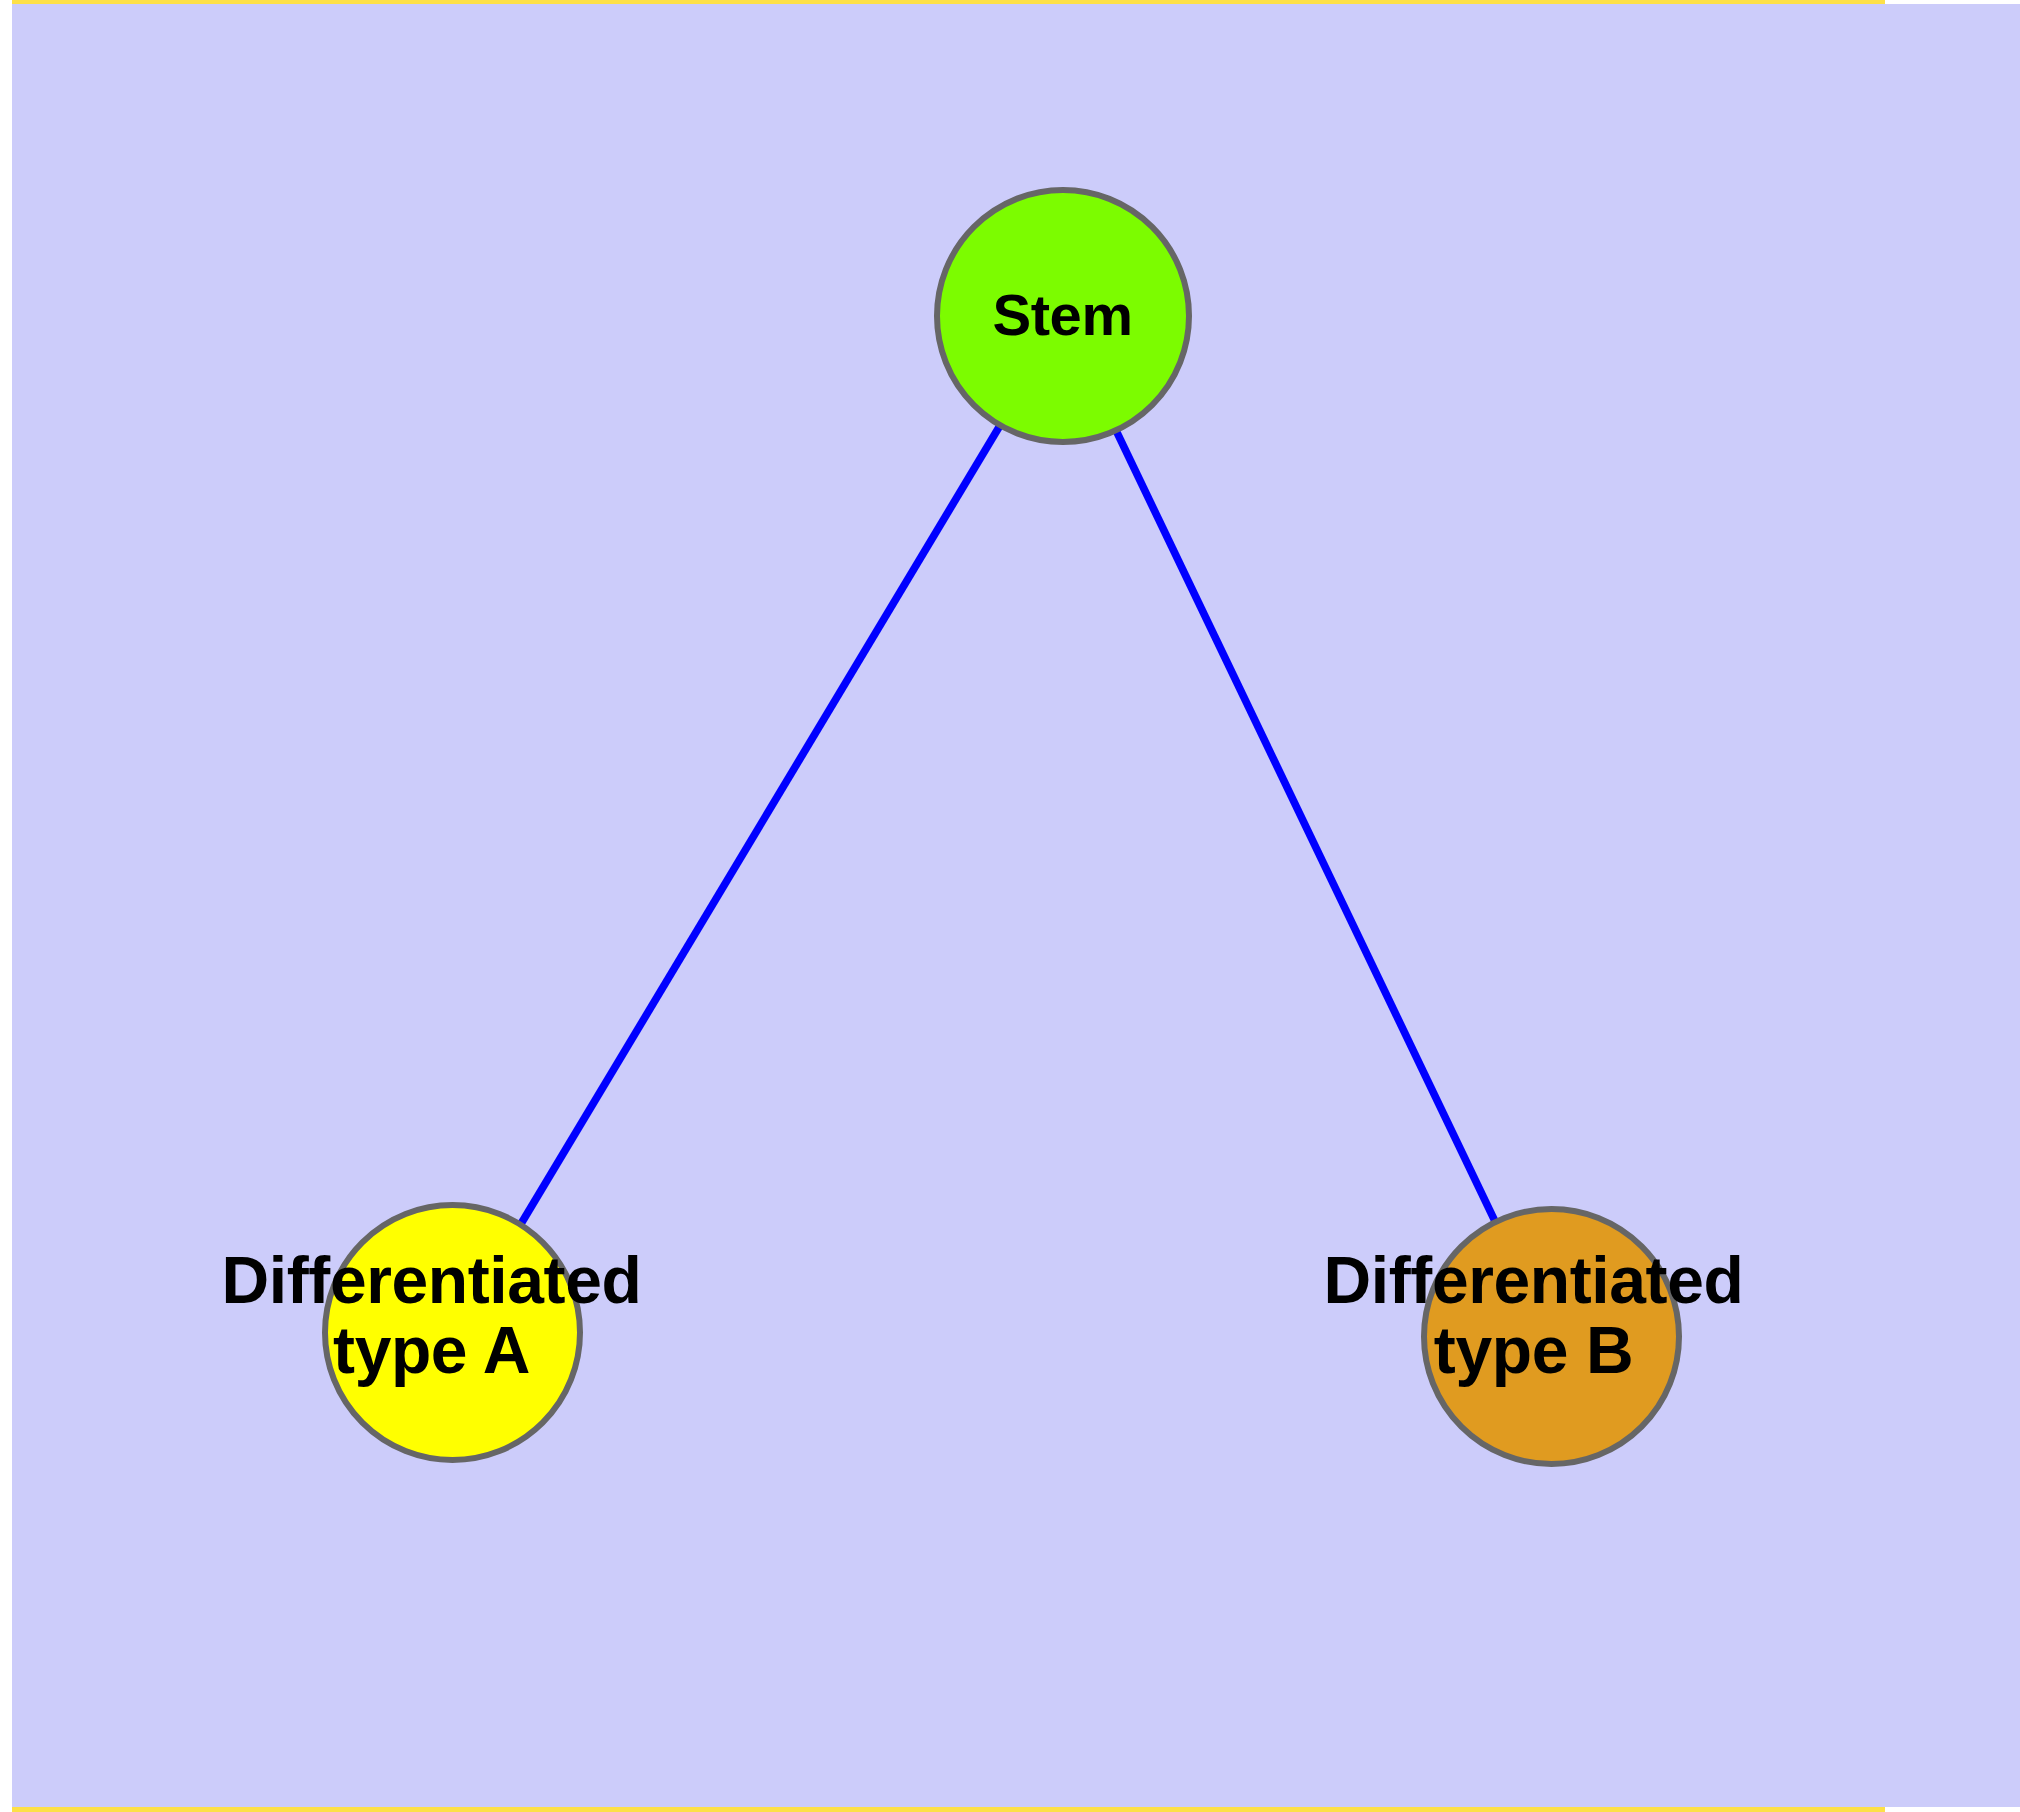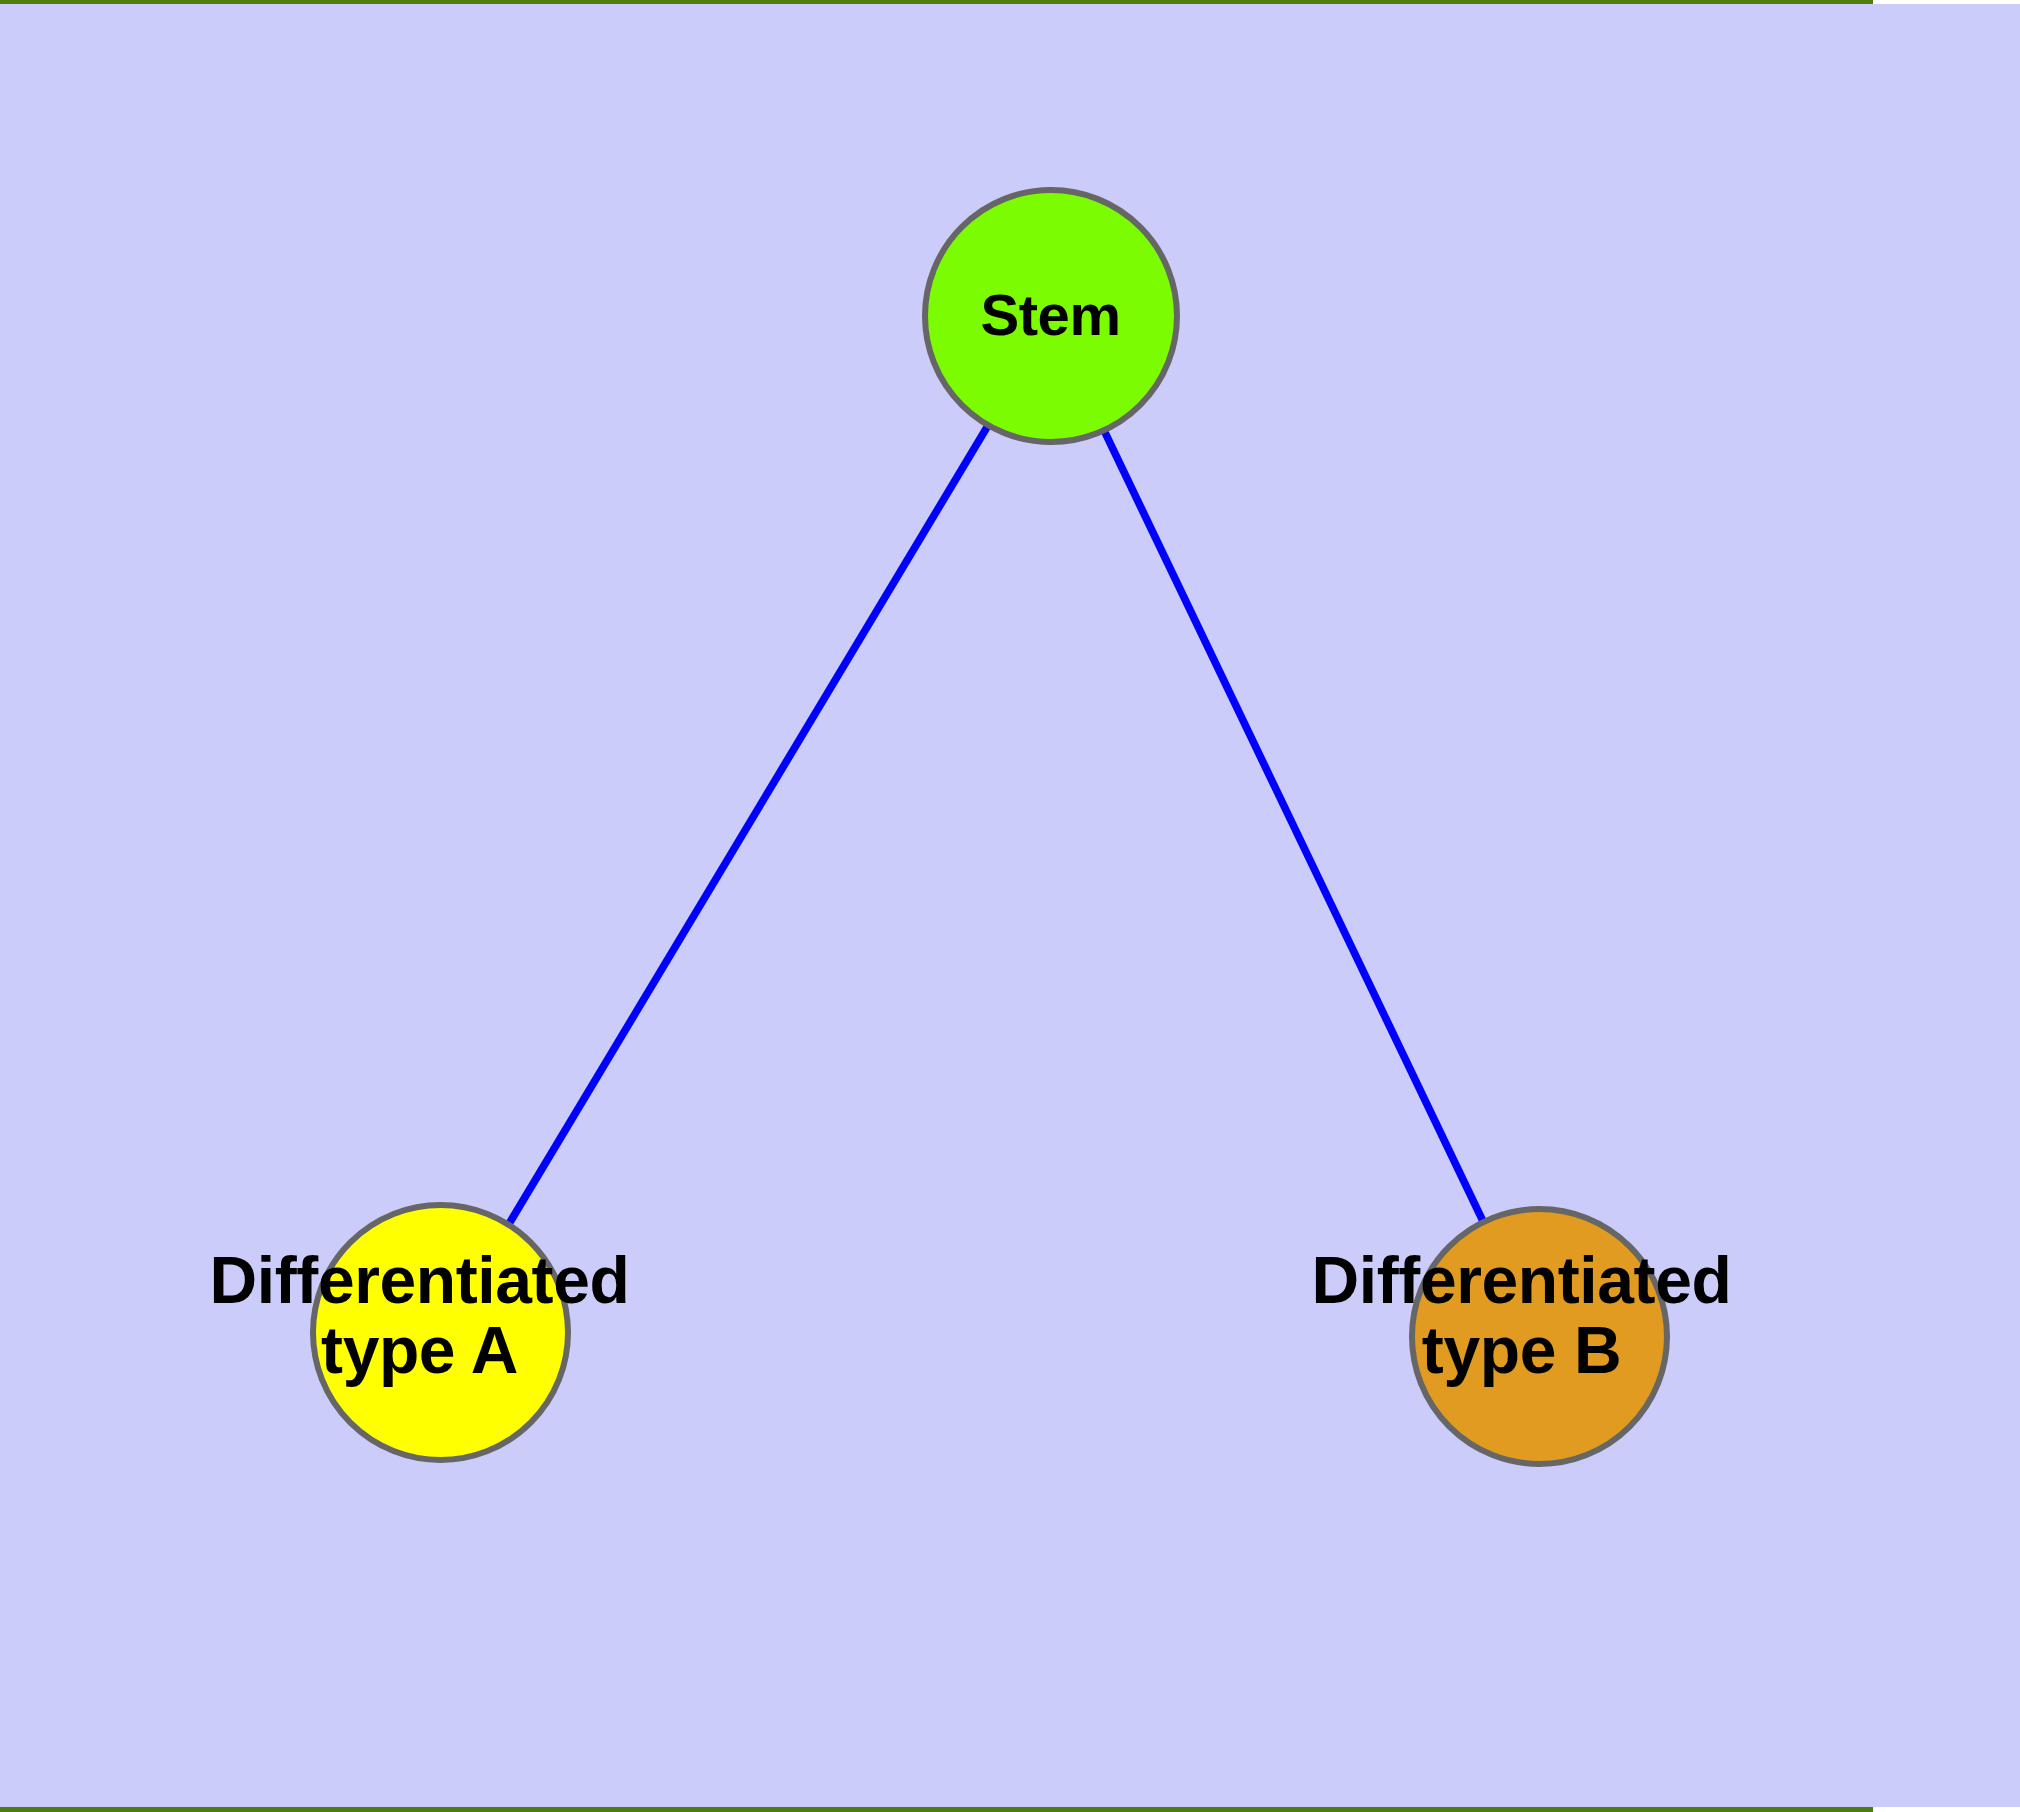--- a/index.html
+++ b/index.html
@@ -11,21 +11,22 @@
   body {
     width: 2021px;
     height: 1812px;
     overflow: hidden;
     font-family: "Liberation Sans", sans-serif;
   }
   #graph-canvas {
     position: relative;
     width: 1873px;
     height: 1812px;
-    background: #4d7c0f;
+    background: #fde047;
+    margin-left: 12px;
   }
   #graph-plot {
     position: absolute;
     left: 0px;
     top: 4.2px;
     width: 2021px;
     height: 1803px;
     background: #ccccfa;
     overflow: hidden;
   }

